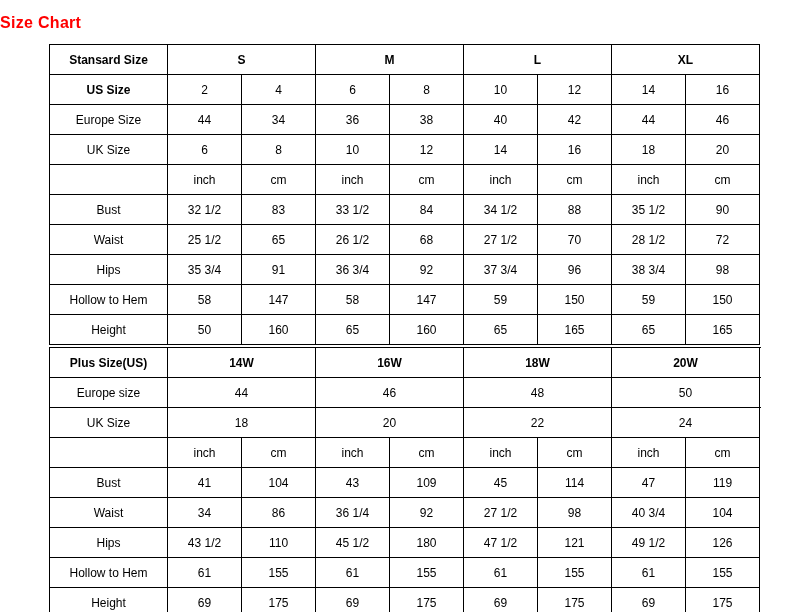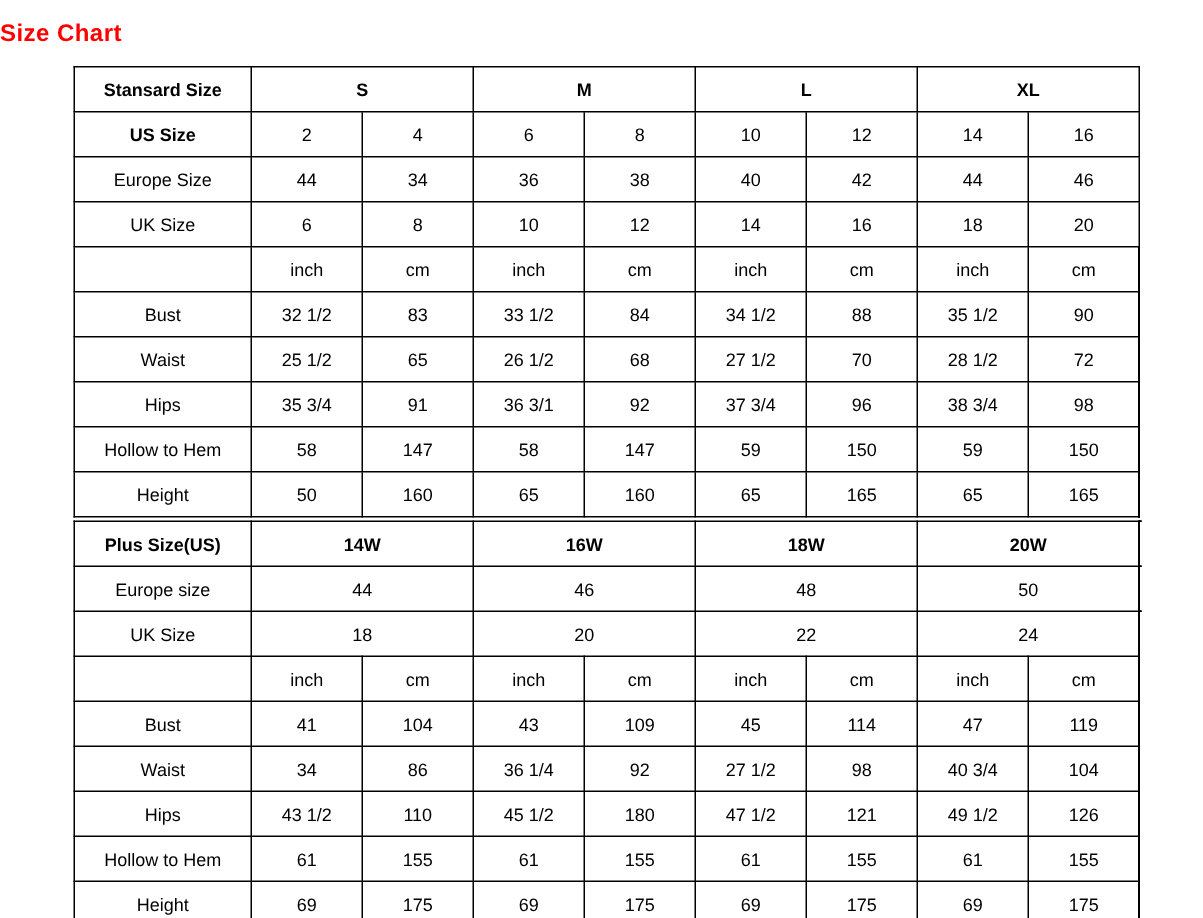--- a/index.html
+++ b/index.html
@@ -200,21 +200,21 @@
         <td>32 1/2</td>
         <td>83</td>
         <td>34</td>
         <td>86</td>
       </tr>
 
       <tr>
         <td class="rowlabel">Hips</td>
         <td>35 3/4</td>
         <td>91</td>
-        <td>36 3/1</td>
+        <td>36 3/4</td>
         <td>92</td>
         <td>37 3/4</td>
         <td>96</td>
         <td>38 3/4</td>
         <td>98</td>
         <td>39 3/4</td>
         <td>101</td>
         <td>41 1/4</td>
         <td>105</td>
         <td>42 3/4</td>

